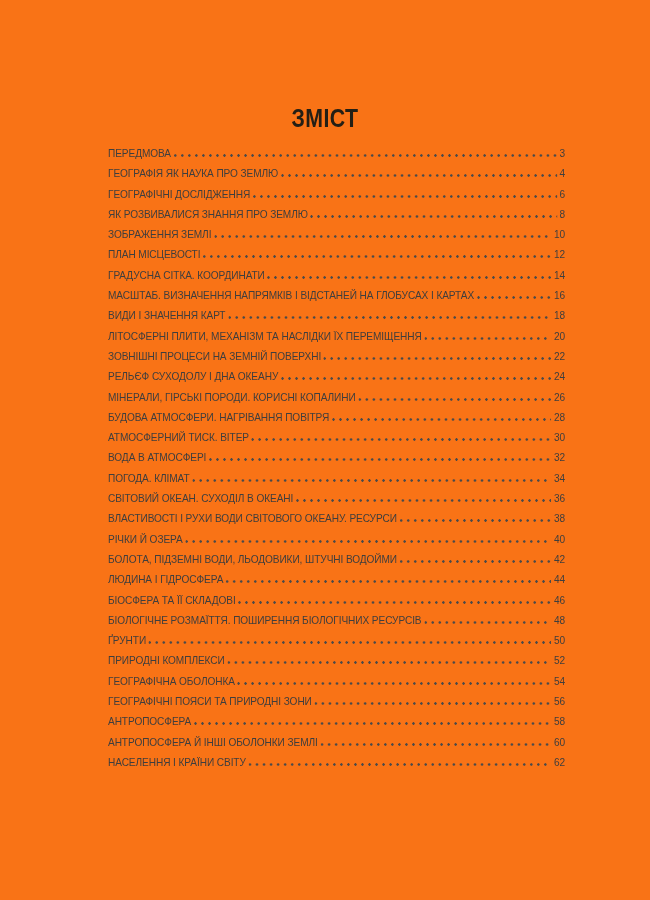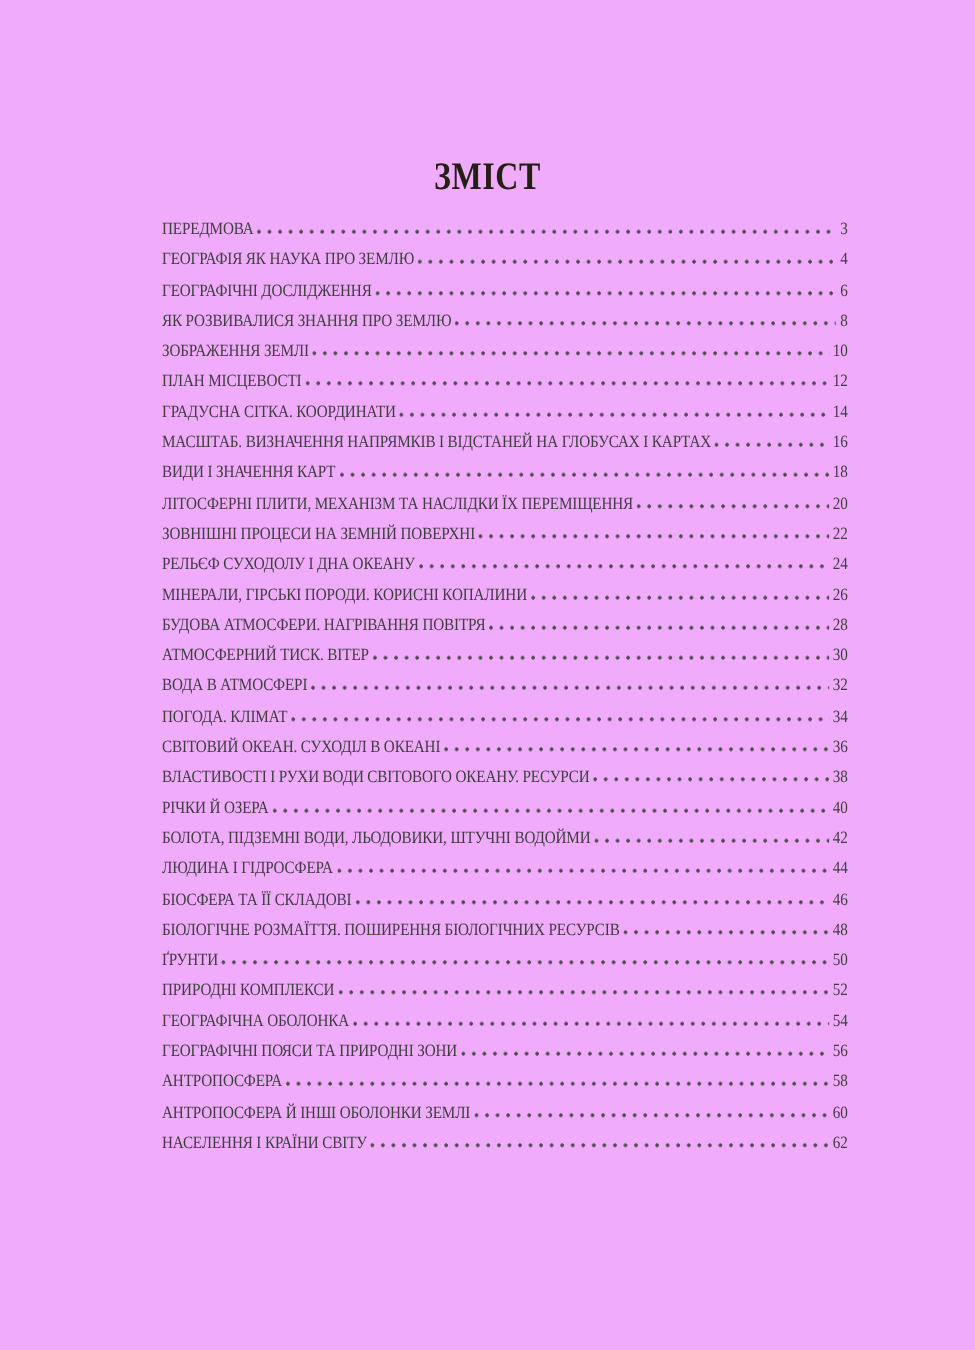--- a/index.html
+++ b/index.html
@@ -4,23 +4,23 @@
 <style>
   html, body {
     margin: 0;
     padding: 0;
     background: #ffffff;
   }
   .page {
     position: relative;
     width: 650px;
     height: 900px;
-    background: #f0abfc;
+    background: #f97316;
     overflow: hidden;
-    font-family: Liberation Serif, serif;
+    font-family: Liberation Sans, sans-serif;
   }
   .title {
     position: absolute;
     top: 103px;
     left: 0;
     right: 0;
     margin: 0;
     text-align: center;
     font-size: 26px;
     font-weight: 700;

